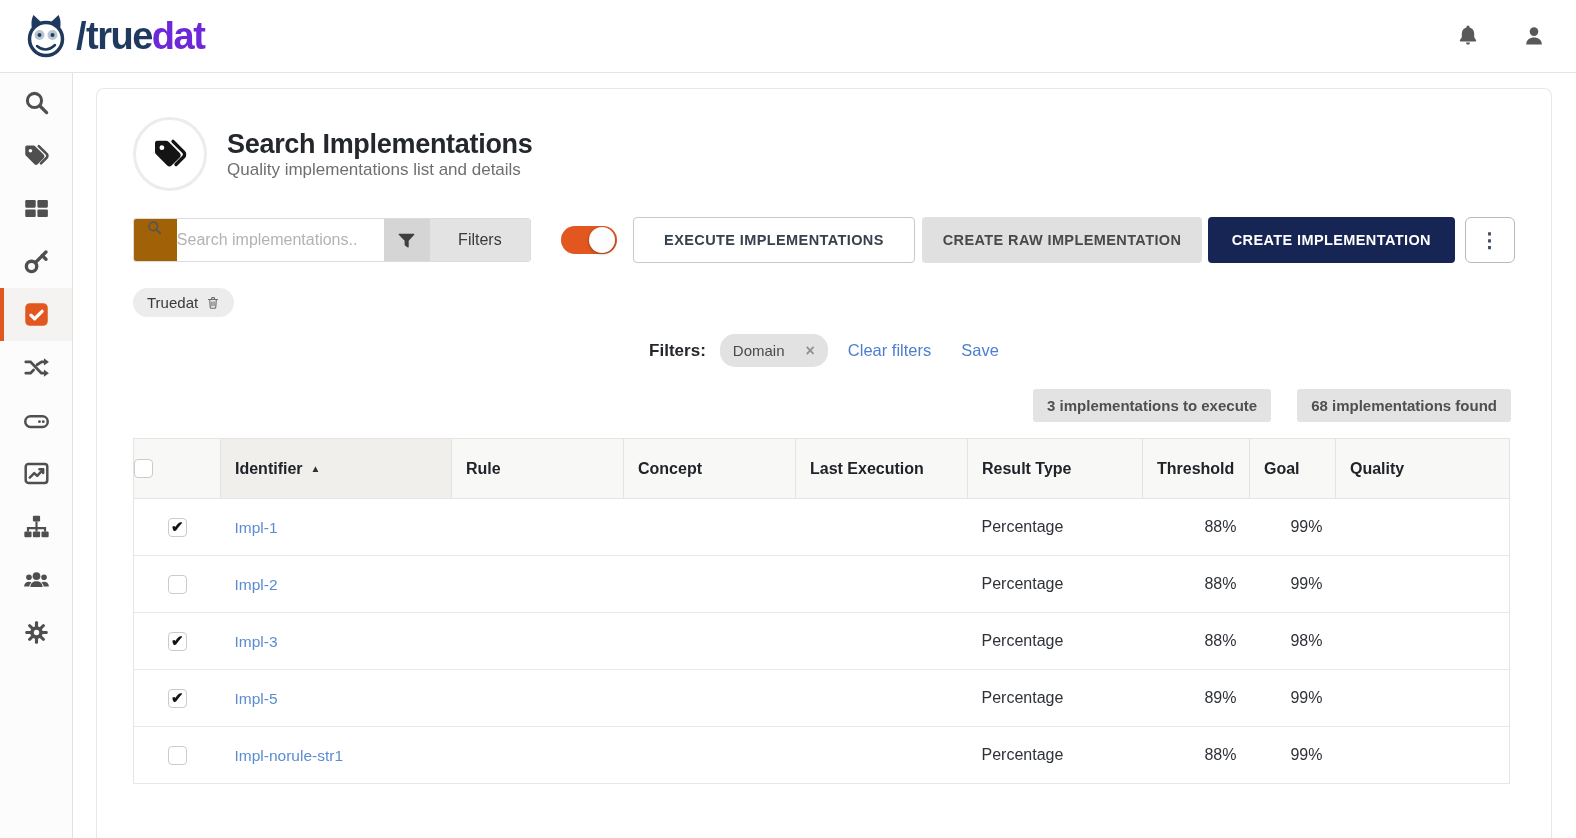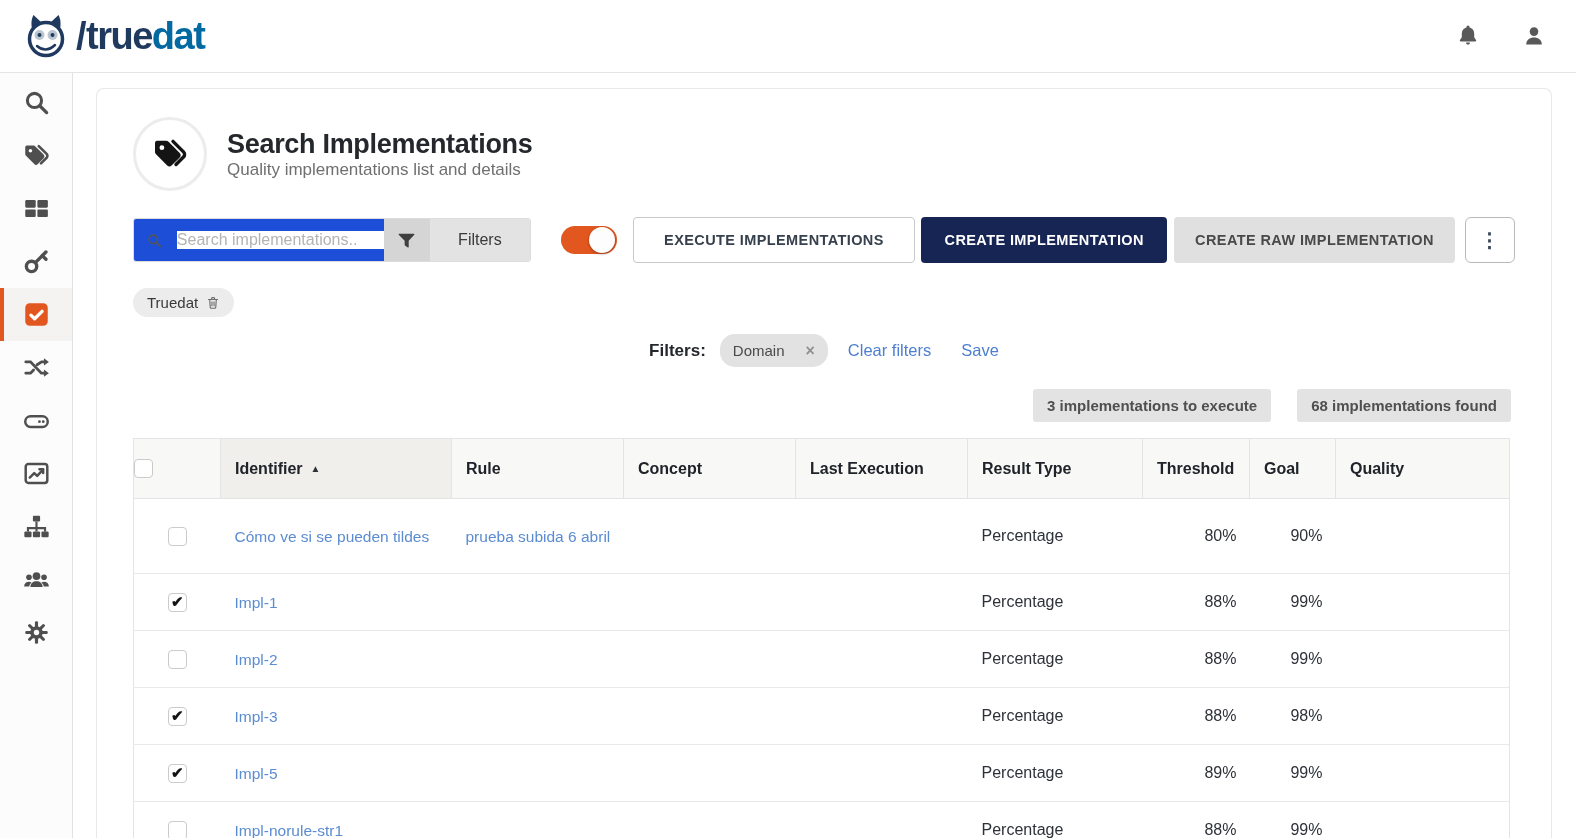--- a/index.html
+++ b/index.html
@@ -7,21 +7,21 @@
     font-family: "Liberation Sans", sans-serif; color: #2e3238; }
 
   
   .topbar { position: absolute; left:0; top:0; width:100%; height:73px; background:#fff;
     border-bottom:1px solid #e4e4e4; display:flex; align-items:center; z-index:5; }
   .logo { display:flex; align-items:center; margin-left:22px; cursor:pointer; }
   .logo svg { display:block; }
   .logo-text { font-size:38px; font-weight:800; letter-spacing:-1.5px; margin-left:2px; }
   .logo-slash { color:#1f3a5e; margin:0 1px 0 4px; }
   .logo-true { color:#1f3a5e; }
-  .logo-dat { color:#0369a1; }
+  .logo-dat { color:#6d28d9; }
   .topbar-right { margin-left:auto; display:flex; align-items:center; gap:42px; margin-right:30px; }
   .tb-icon { width:24px; height:24px; cursor:pointer; }
 
   
   .sidebar { position:absolute; left:0; top:73px; bottom:0; width:73px; background:#fcfcfc;
     border-right:1px solid #e2e2e2; padding-top:3px; z-index:4; }
   .side-item { height:53px; display:flex; align-items:center; justify-content:center; cursor:pointer;
     border-left:4px solid transparent; border-right:4px solid transparent; }
   .side-item svg { width:27px; height:27px; }
   .side-item.active { background:#f5f3f1; border-left-color:#e2571f; }
@@ -34,21 +34,21 @@
   .page-header { display:flex; align-items:center; gap:20px; margin-top:28px; }
   .ph-circle { width:74px; height:74px; border-radius:50%; border:3px solid #ececec;
     display:flex; align-items:center; justify-content:center; flex:0 0 auto; }
   .ph-title { font-size:27px; font-weight:600; color:#24272b; letter-spacing:-0.3px; }
   .ph-sub { font-size:17px; color:#6f6f6f; margin-top:0; }
 
   
   .toolbar { display:flex; align-items:center; margin-top:26px; height:46px; }
   .searchbox { display:flex; align-items:stretch; height:44px; width:402px; border-radius:3px; overflow:hidden;
     border:1px solid #dcdcdc; }
-  .search-input-wrap { display:flex; align-items:center; background:#1d4ed8; flex:1; padding-left:13px; gap:15px; }
+  .search-input-wrap { display:flex; background:#a16207; flex:1; padding-left:13px; gap:15px; }
   .search-input-wrap input { border:none; outline:none; font-size:16px; width:100%;
     font-family:"Liberation Sans",sans-serif; color:#444; }
   .search-input-wrap input::placeholder { color:#b3b3b3; }
   .funnel-btn { width:46px; background:#d5d5d5; display:flex; align-items:center; justify-content:center; cursor:pointer; }
   .filters-btn { width:100px; background:#e3e3e3; display:flex; align-items:center; justify-content:center;
     font-size:16px; color:#3a3a3a; cursor:pointer; }
 
   .toggle { width:56px; height:28px; border-radius:14px; background:#e2571f; margin-left:30px; position:relative;
     cursor:pointer; flex:0 0 auto; }
   .toggle .knob { position:absolute; right:2px; top:1px; width:26px; height:26px; border-radius:50%;
@@ -245,22 +245,22 @@
         </svg>
       </div>
       <div class="filters-btn">Filters</div>
     </div>
 
     <div class="toggle">
         <div class="knob"></div>
       </div>
 
     <div class="btn btn-outline">EXECUTE IMPLEMENTATIONS</div>
+    <div class="btn btn-gray">CREATE RAW IMPLEMENTATION</div>
     <div class="btn btn-navy">CREATE IMPLEMENTATION</div>
-    <div class="btn btn-gray">CREATE RAW IMPLEMENTATION</div>
     <div class="btn btn-kebab">
         <span>⋮</span>
       </div>
   </div>
 
   <div class="chip-row">
     <span class="pill">
       <span>Truedat</span>
       <svg width="14" height="15" viewBox="0 0 18 20">
         <path d="M3 6 h12 M7 6 V4.6 a1.1 1.1 0 0 1 1.1 -1.1 h1.8 A1.1 1.1 0 0 1 11 4.6 V6 M4.6 6 l.7 10.2 a1.6 1.6 0 0 0 1.6 1.5 h4.2 a1.6 1.6 0 0 0 1.6 -1.5 L13.4 6 M7.6 9 v5.2 M10.4 9 v5.2" stroke="#6b6b6b" stroke-width="1.5" fill="none" stroke-linecap="round"></path>
@@ -302,31 +302,20 @@
         <th>Rule</th>
         <th>Concept</th>
         <th>Last Execution</th>
         <th>Result Type</th>
         <th>Threshold</th>
         <th>Goal</th>
         <th>Quality</th>
       </tr>
     </thead>
     <tbody>
-      <tr class="tall">
-        <td class="c-check"><span class="cb"></span></td>
-        <td><a class="lnk">Cómo ve si se pueden tildes</a></td>
-        <td><a class="lnk">prueba subida 6 abril</a></td>
-        <td></td>
-        <td></td>
-        <td>Percentage</td>
-        <td class="c-threshold">80%</td>
-        <td class="c-goal">90%</td>
-        <td></td>
-      </tr>
       <tr>
         <td class="c-check"><span class="cb">
               <span class="mark">✔</span>
             </span></td>
         <td><a class="lnk">Impl-1</a></td>
         <td><a class="lnk"></a></td>
         <td></td>
         <td></td>
         <td>Percentage</td>
         <td class="c-threshold">88%</td>

